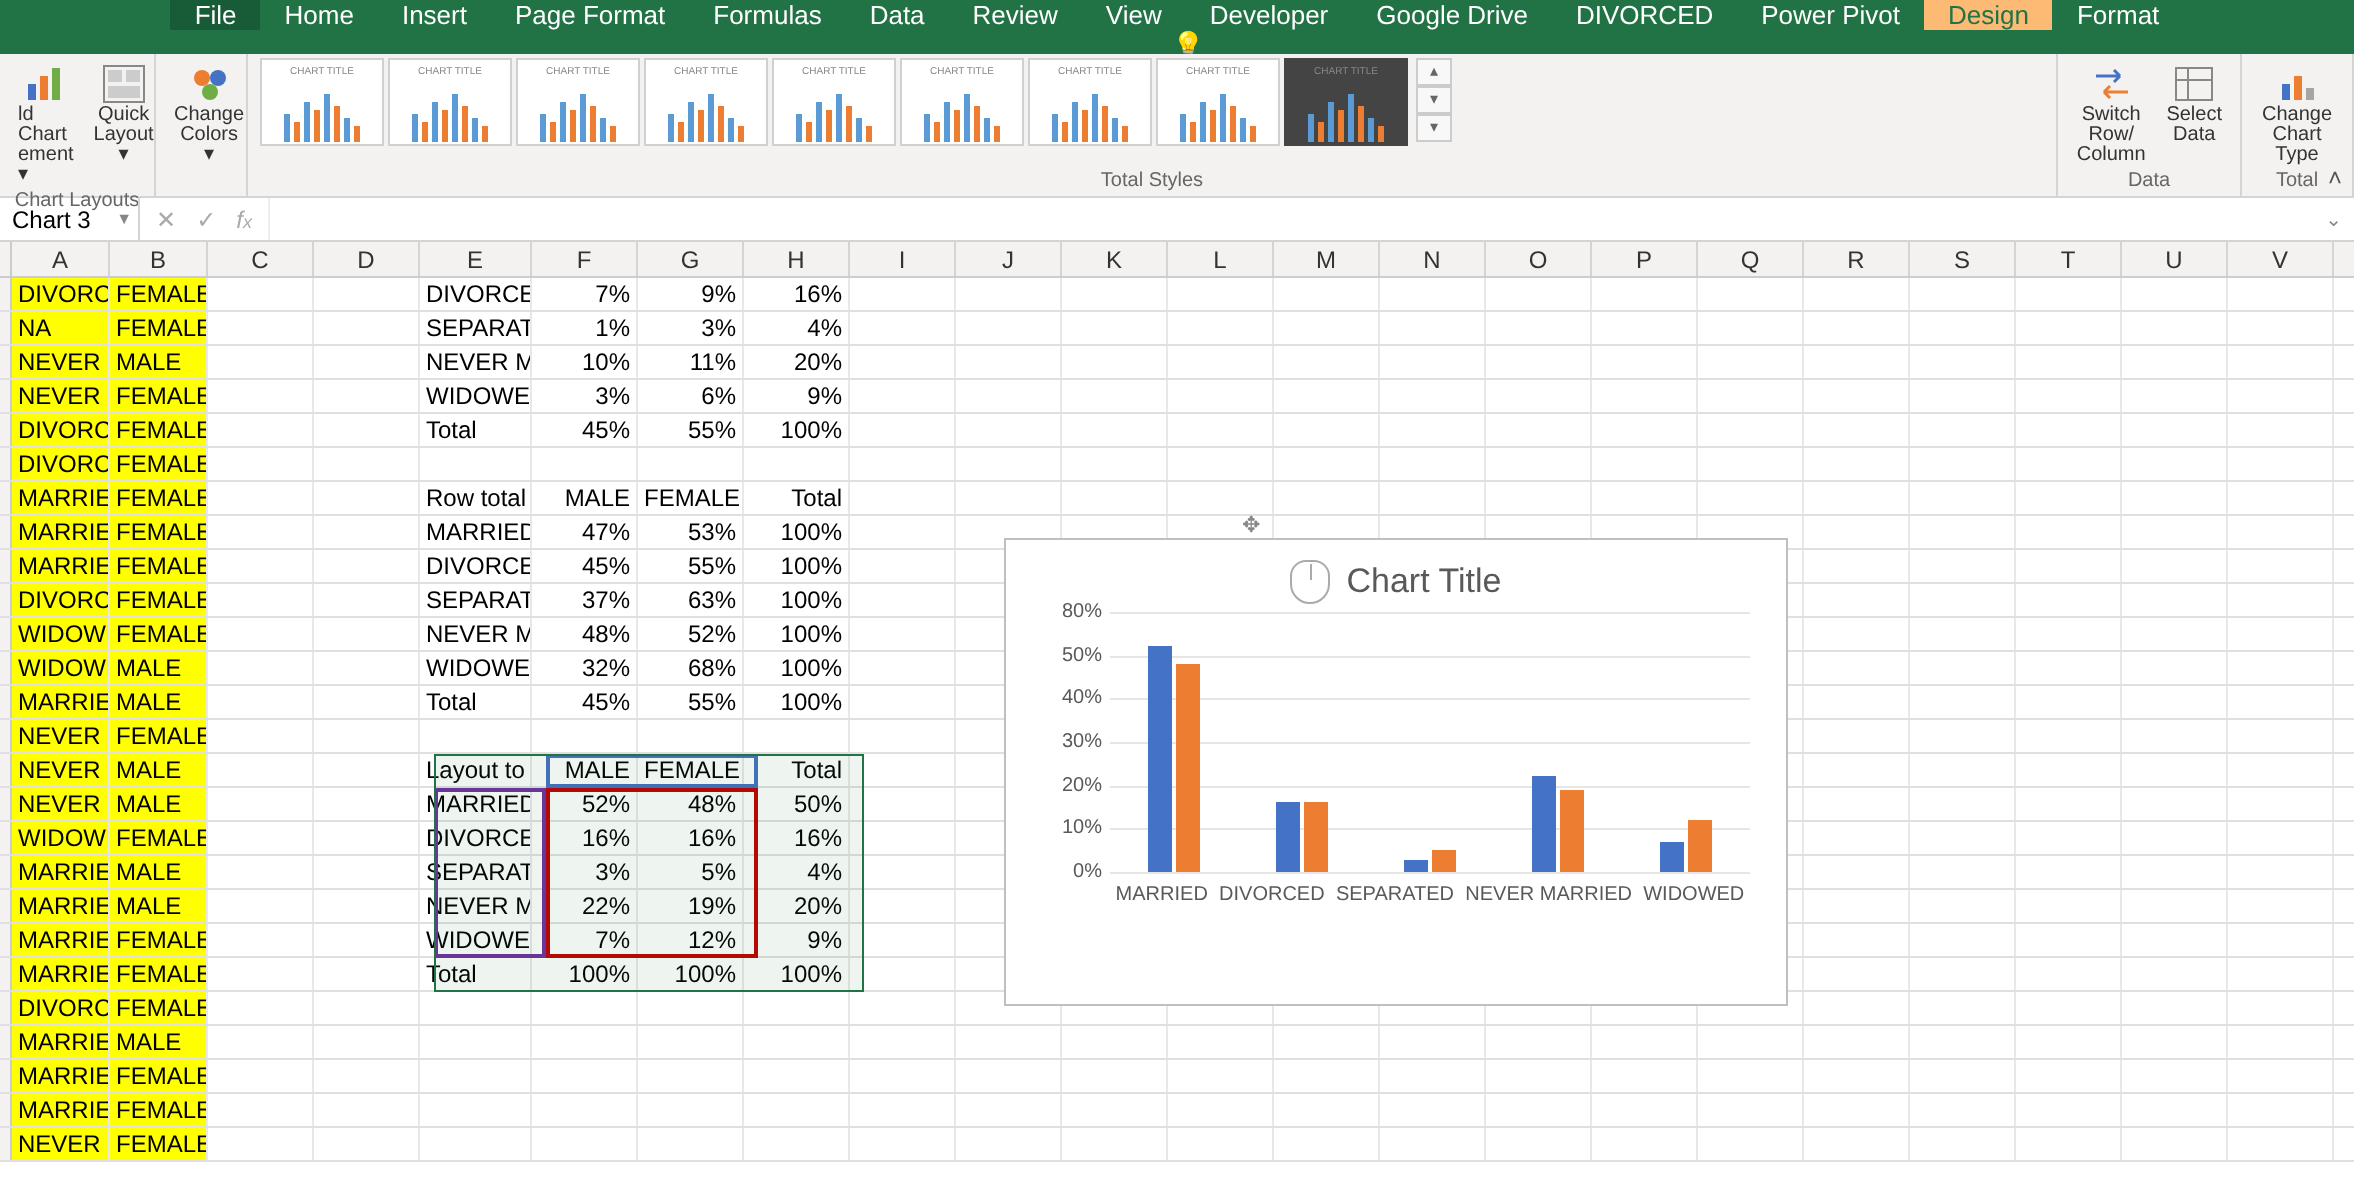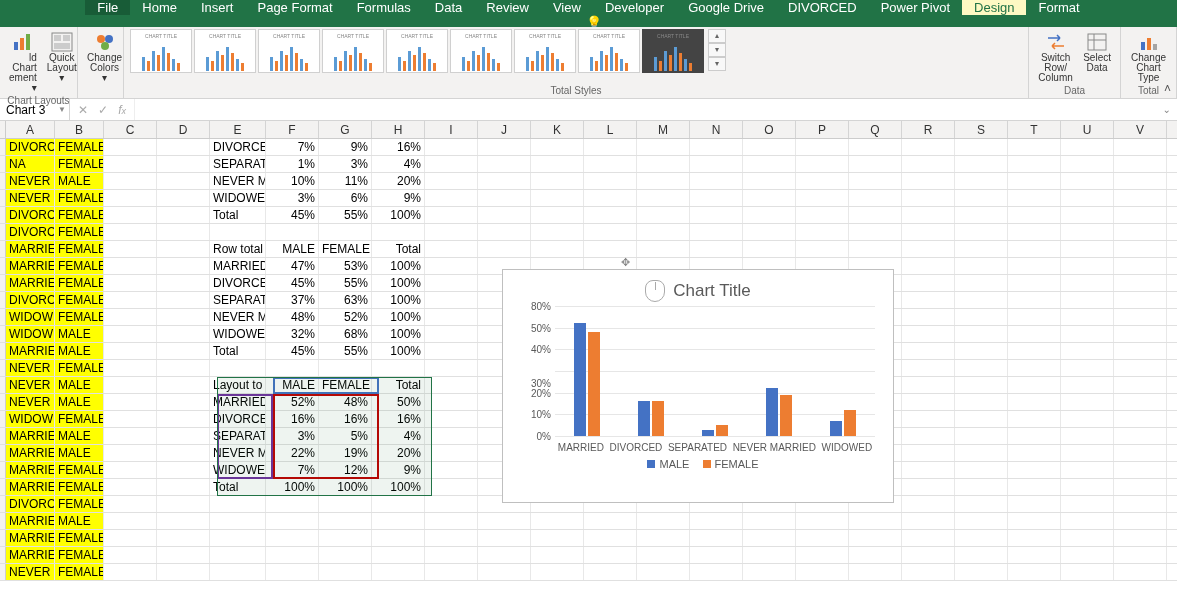--- a/index.html
+++ b/index.html
@@ -3,21 +3,21 @@
 <meta charset="utf-8">
 <style>
 * { box-sizing: border-box; margin: 0; padding: 0; font-family: "Segoe UI", Arial, sans-serif; }
 body { background: #fff; overflow: hidden; width: 1177px; height: 594px; font-size: 12px; }
 
 
 .titlebar { background: #217346; height: 27px; display: flex; align-items: center; color: #fff; flex-direction: column; }
 .titlebar .tabs { display: flex; height: 100%; }
 .titlebar .tab { padding: 0 12px; display: flex; align-items: center; font-size: 13px; cursor: pointer; }
 .titlebar .tab.file { background: #185c37; }
-.titlebar .tab.active { background: #fef9c3; color: #217346; }
+.titlebar .tab.active { background: #fdba74; color: #217346; }
 .titlebar .tellme { margin-left: 18px; display: flex; align-items: center; font-size: 13px; color: #d1e7dd; }
 .titlebar .tellme .bulb { margin-right: 6px; }
 .titlebar .share { margin-left: auto; margin-right: 12px; display: flex; align-items: center; font-size: 13px; }
 .titlebar .share .ic { margin-right: 5px; }
 
 
 .ribbon { background: #f3f2f1; height: 72px; border-bottom: 1px solid #d4d4d4; display: flex; position: relative; }
 .ribbon-group { border-right: 1px solid #d4d4d4; padding: 2px 6px 0; display: flex; flex-direction: column; height: 100%; }
 .ribbon-group .label { font-size: 10px; color: #666; text-align: center; margin-top: auto; padding-bottom: 2px; }
 .ribbon-group .row { display: flex; gap: 4px; flex: 1; align-items: flex-start; }
@@ -118,21 +118,21 @@
   <div class="ribbon-group" style="width:78px">
     <div class="row">
       <div class="rib-btn">
         <span class="ic">
           <svg width="22" height="20">
               <rect x="2" y="10" width="4" height="8" fill="#4472c4"></rect>
               <rect x="8" y="6" width="4" height="12" fill="#ed7d31"></rect>
               <rect x="14" y="2" width="4" height="16" fill="#70ad47"></rect>
             </svg>
         </span>
-        <span style="font-size:10px;line-height:10px;text-align:right">ld Chart<br>ement ▾</span>
+        <span style="font-size:10px;line-height:10px;text-align:left">ld Chart<br>ement ▾</span>
       </div>
       <div class="rib-btn">
         <span class="ic">
           <svg width="22" height="20">
               <rect x="1" y="1" width="20" height="18" fill="none" stroke="#888"></rect>
               <rect x="3" y="3" width="7" height="6" fill="#ccc"></rect>
               <rect x="12" y="3" width="7" height="6" fill="#ccc"></rect>
               <rect x="3" y="11" width="16" height="6" fill="#ccc"></rect>
             </svg>
         </span>
@@ -1037,21 +1037,21 @@
     <div class="move-handle">✥</div>
     <div class="chart-title-row">
       <div class="mouse"></div>
       <div class="chart-title">Chart Title</div>
     </div>
     <div class="plot">
       <div class="y-axis" id="y-axis">
           <span class="y-tick" style="top: 130px;">0%</span>
           <span class="y-tick" style="top: 108.333px;">10%</span>
           <span class="y-tick" style="top: 86.6667px;">20%</span>
-          <span class="y-tick" style="top: 65px; margin-top: 12px;">30%</span>
+          <span class="y-tick" style="top: 65px;">30%</span>
           <span class="y-tick" style="top: 43.3333px;">40%</span>
           <span class="y-tick" style="top: 21.6667px;">50%</span>
           <span class="y-tick" style="top: 0px;">80%</span>
         </div>
       <div id="gridlines">
           <div class="grid-line" style="top: 130px;"></div>
           <div class="grid-line" style="top: 108.333px;"></div>
           <div class="grid-line" style="top: 86.6667px;"></div>
           <div class="grid-line" style="top: 65px;"></div>
           <div class="grid-line" style="top: 43.3333px;"></div>
@@ -1081,18 +1081,14 @@
           </div>
         </div>
       <div class="x-labels" id="x-labels">
           <span>MARRIED</span>
           <span>DIVORCED</span>
           <span>SEPARATED</span>
           <span>NEVER MARRIED</span>
           <span>WIDOWED</span>
         </div>
     </div>
-    <div class="legend">
-      <span class="sw b"></span><span>MALE</span>
-      <span class="sw o"></span><span>FEMALE</span>
-    </div>
   </div>
 </div>
 
 </body></html>

